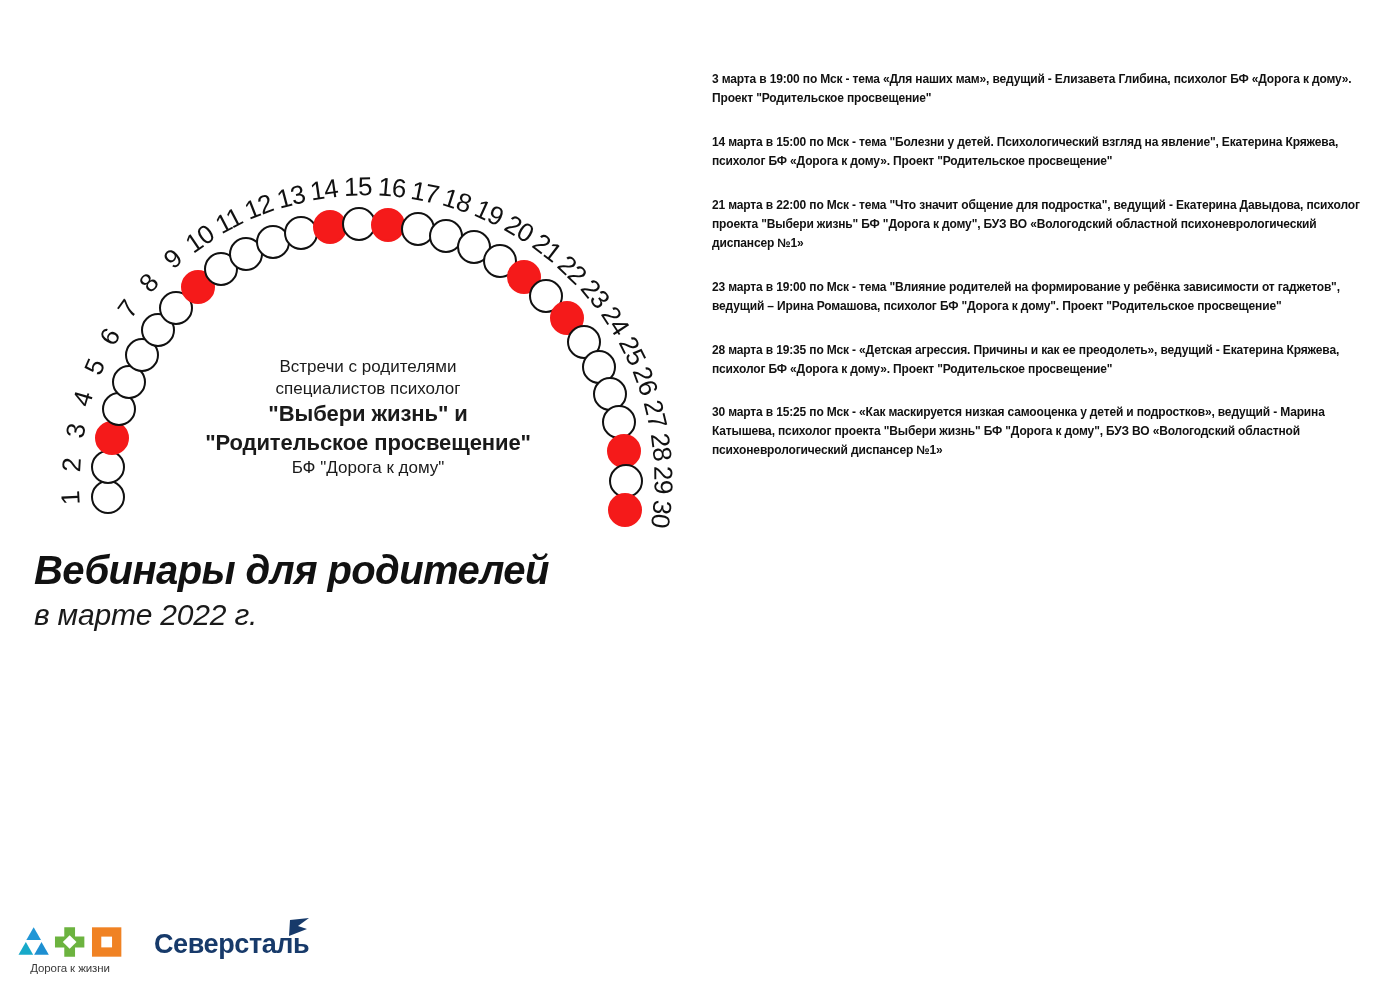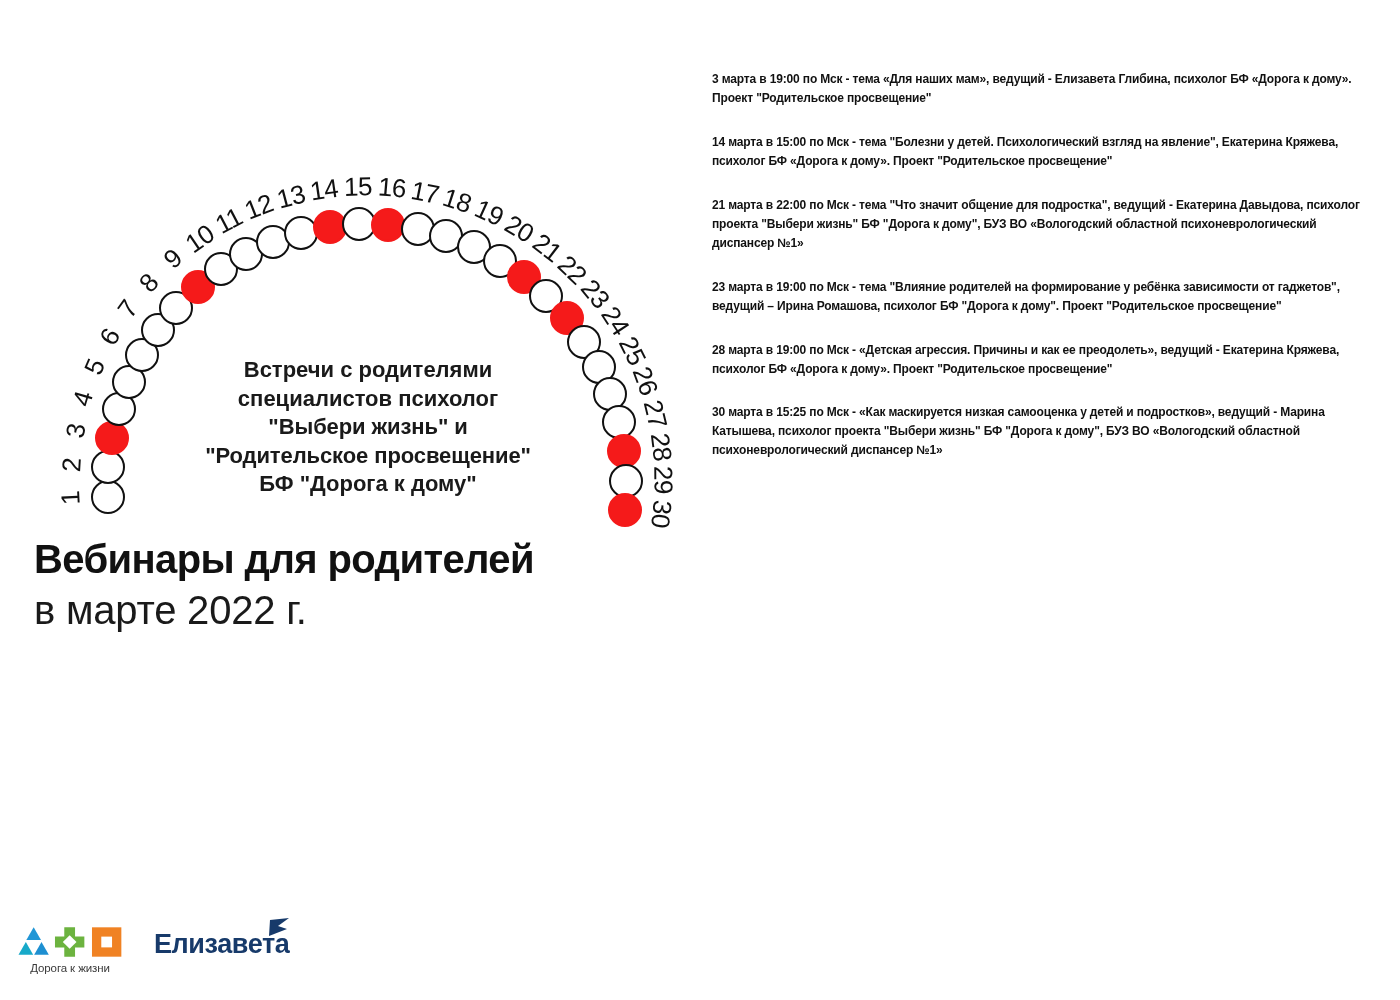--- a/index.html
+++ b/index.html
@@ -56,47 +56,48 @@
 
   #center-block {
     position: absolute;
     left: 182px;
     top: 356px;
     width: 372px;
     text-align: center;
     line-height: 1.30;
   }
   .center-line {
-    font-size: 22px;
+    font-size: 17px;
     color: #1a1a1a;
-    font-weight: 700;
+    font-weight: 400;
     display: block;
   }
   .center-line.strong {
     font-weight: 700;
     font-size: 22px;
     letter-spacing: -0.1px;
   }
 
   #headline-block {
     position: absolute;
     left: 34px;
-    top: 537px;
+    top: 548px;
     width: 520px;
+    font-style: italic;
   }
   #headline-main {
     font-size: 40px;
     font-weight: 700;
     color: #111111;
     letter-spacing: -0.6px;
     line-height: 1.12;
     display: block;
   }
   #headline-sub {
-    font-size: 40px;
+    font-size: 30px;
     font-weight: 400;
     color: #1a1a1a;
     letter-spacing: -0.2px;
     line-height: 1.2;
     display: block;
     margin-top: 4px;
   }
 
   
   #logo-row {
@@ -259,26 +260,26 @@
           <rect x="10.5" y="10.5" width="11" height="11" fill="#ffffff"></rect>
         </svg>
       </div>
       <div id="logo-road-caption">Дорога к жизни</div>
     </div>
 
     <div id="logo-severstal">
       <svg id="severstal-mark" width="26" height="22" viewBox="0 0 26 22">
         <path d="M3 3 L22 1 L11 9 L20 12 L2 19 Z" fill="#173a6a"></path>
       </svg>
-      <div id="severstal-wordmark">Елизавета</div>
+      <div id="severstal-wordmark">Северсталь</div>
     </div>
 
   </div>
 </div>
 
 <div id="schedule-panel">
     <p class="schedule-entry">3 марта в 19:00 по Мск - тема «Для наших мам», ведущий - Елизавета Глибина, психолог БФ «Дорога к дому». Проект "Родительское просвещение"</p>
     <p class="schedule-entry">14 марта в 15:00 по Мск - тема "Болезни у детей. Психологический взгляд на явление", Екатерина Кряжева, психолог БФ «Дорога к дому». Проект "Родительское просвещение"</p>
     <p class="schedule-entry">21 марта в 22:00 по Мск - тема "Что значит общение для подростка", ведущий - Екатерина Давыдова, психолог проекта "Выбери жизнь" БФ "Дорога к дому", БУЗ ВО «Вологодский областной психоневрологический диспансер №1»</p>
     <p class="schedule-entry">23 марта в 19:00 по Мск - тема "Влияние родителей на формирование у ребёнка зависимости от гаджетов", ведущий – Ирина Ромашова, психолог БФ "Дорога к дому". Проект "Родительское просвещение"</p>
-    <p class="schedule-entry">28 марта в 19:00 по Мск - «Детская агрессия. Причины и как ее преодолеть», ведущий - Екатерина Кряжева, психолог БФ «Дорога к дому». Проект "Родительское просвещение"</p>
+    <p class="schedule-entry">28 марта в 19:35 по Мск - «Детская агрессия. Причины и как ее преодолеть», ведущий - Екатерина Кряжева, психолог БФ «Дорога к дому». Проект "Родительское просвещение"</p>
     <p class="schedule-entry">30 марта в 15:25 по Мск - «Как маскируется низкая самооценка у детей и подростков», ведущий - Марина Катышева, психолог проекта "Выбери жизнь" БФ "Дорога к дому", БУЗ ВО «Вологодский областной психоневрологический диспансер №1»</p>
   </div>
 
 </body></html>

